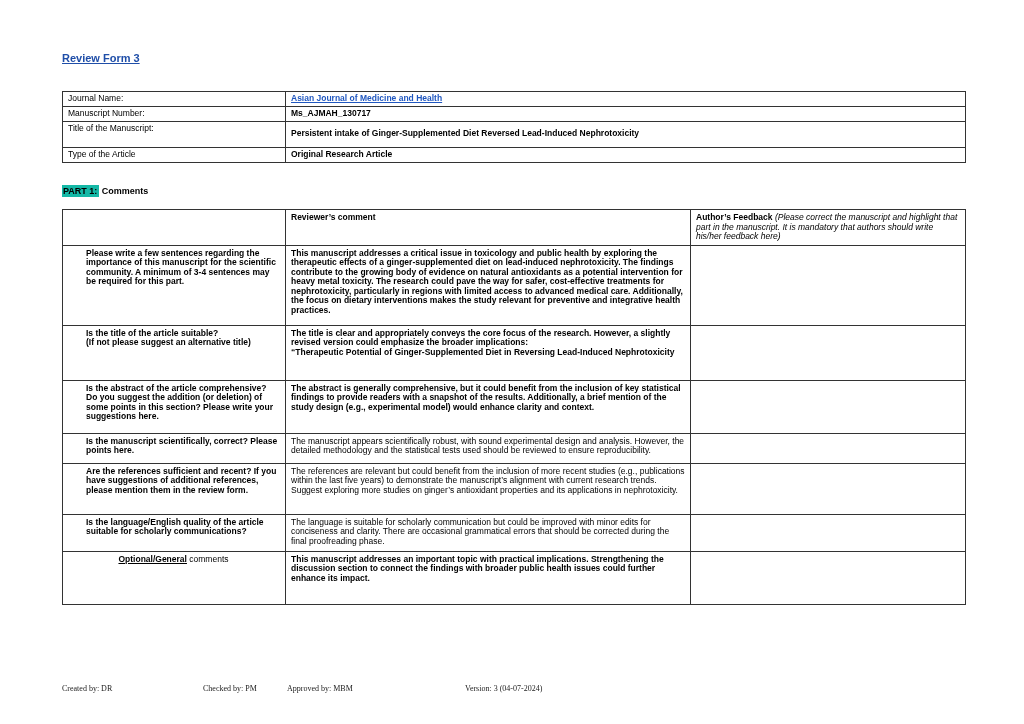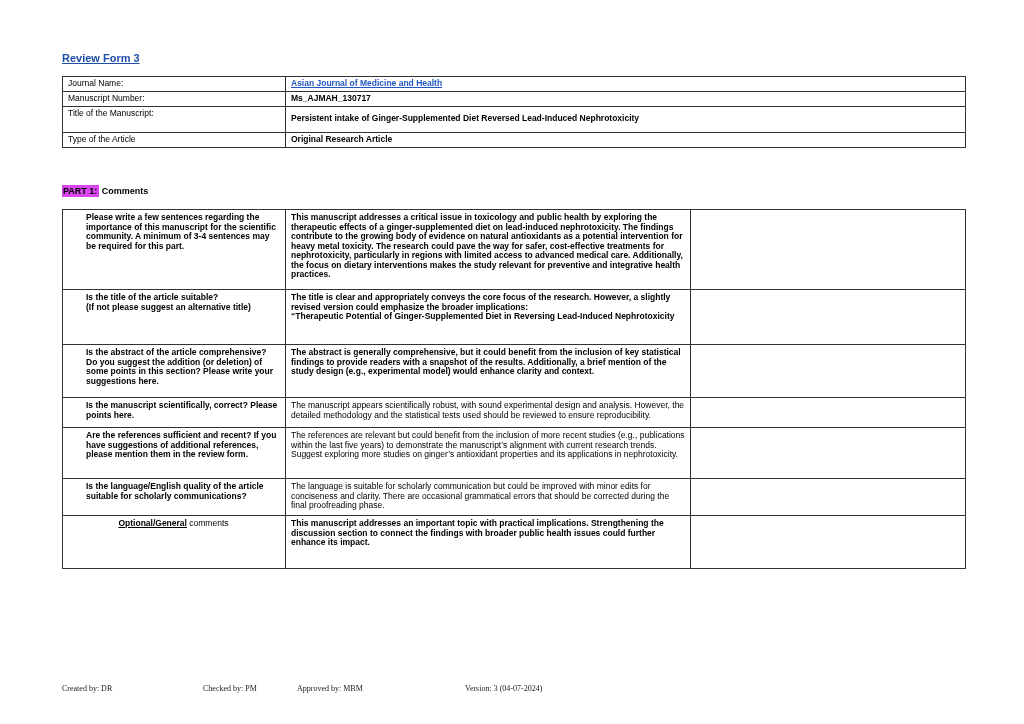--- a/index.html
+++ b/index.html
@@ -13,39 +13,39 @@
   .page { position: absolute; inset: 0; background: #fff; }
 
   .doc-title {
     position: absolute; left: 62px; top: 52px;
     font-size: 11px; font-weight: bold;
     color: #1f4ea8; text-decoration: underline;
   }
 
   
   table.meta {
-    position: absolute; left: 62px; top: 76px;
+    position: absolute; left: 62px; top: 91px;
     width: 903px; border-collapse: collapse; table-layout: fixed;
   }
   table.meta td {
     border: 1px solid #333;
     font-size: 8.5px; line-height: 1.15;
     padding: 2px 5px;
     vertical-align: middle;
   }
   table.meta td.lbl { vertical-align: top; }
   table.meta td.val { font-weight: bold; }
   a.journal-link { color: #2057c0; font-weight: bold; text-decoration: underline; }
 
   
   .part1 {
     position: absolute; left: 62px; top: 186px;
     font-size: 9px; font-weight: bold;
   }
-  .part1 .hl { background: #d946ef; padding: 1px 2px 1px 1px; }
+  .part1 .hl { background: #14b8a6; padding: 1px 2px 1px 1px; }
 
   
   table.comments {
     position: absolute; left: 62px; top: 209px;
     width: 903px; border-collapse: collapse; table-layout: fixed;
   }
   table.comments td {
     border: 1px solid #333;
     font-size: 8.5px; line-height: 1.12;
     vertical-align: top;
@@ -58,21 +58,21 @@
   table.comments td.hdr { font-weight: bold; white-space: normal; }
   .fb-italic { font-weight: normal; font-style: italic; }
   .q-underline { font-weight: bold; text-decoration: underline; }
 
   
   .footer span {
     position: absolute; top: 684px;
     font-family: "Liberation Serif", serif;
     font-size: 8px; color: #222; text-align: right;
   }
-  .f1 { left: 62px; } .f2 { left: 179px; margin-left: 24px; } .f3 { left: 297px; } .f4 { left: 465px; }
+  .f1 { left: 62px; } .f2 { left: 179px; margin-left: 24px; } .f3 { left: 287px; } .f4 { left: 465px; }
 </style>
 </head>
 <body>
 
 <div class="page">
 
   <div class="doc-title">Review Form 3</div>
 
   <table class="meta">
     <colgroup>
@@ -102,20 +102,25 @@
   <div class="part1"><span class="hl">PART  1:</span><span> Comments</span></div>
 
   <table class="comments">
     <colgroup>
         <col style="width:223px">
         <col style="width:405px">
         <col style="width:275px">
       </colgroup>
 
     <tbody>
+        <tr style="height:30px">
+      <td class="hdr"></td>
+      <td class="hdr">Reviewer’s comment</td>
+      <td class="hdr"><span>Author’s Feedback </span><span class="fb-italic">(Please correct the manuscript and highlight that part in the manuscript. It is mandatory that authors should write his/her feedback here)</span></td>
+    </tr>
 
     <tr style="height:80px">
       <td class="qcell">Please write a few sentences regarding the importance of this manuscript for the scientific community. A minimum of 3-4 sentences may be required for this part.</td>
       <td class="ccell bold">This manuscript addresses a critical issue in toxicology and public health by exploring the therapeutic effects of a ginger-supplemented diet on lead-induced nephrotoxicity. The findings contribute to the growing body of evidence on natural antioxidants as a potential intervention for heavy metal toxicity. The research could pave the way for safer, cost-effective treatments for nephrotoxicity, particularly in regions with limited access to advanced medical care. Additionally, the focus on dietary interventions makes the study relevant for preventive and integrative health practices.</td>
       <td class="fcell"></td>
     </tr>
 
     <tr style="height:55px">
       <td class="qcell">Is the title of the article suitable?
 (If not please suggest an alternative title)</td>

